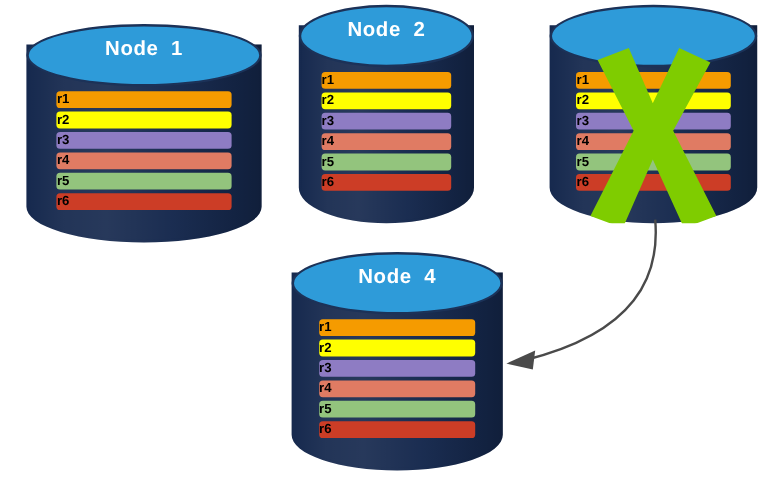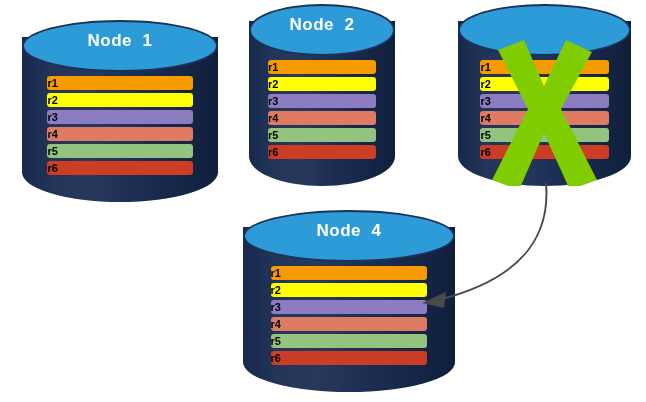--- a/index.html
+++ b/index.html
@@ -93,21 +93,21 @@
     font-size: 11px;
     line-height: 14px;
     text-align: left;
     box-sizing: border-box;
   }
 
   
   #node-1 { left: 22px;  top: 20px;   width: 196px; height: 182px; }
   #node-2 { left: 249px; top: 4px;   width: 146px; height: 182px; }
   #node-3 { left: 458px; top: 4px;   width: 173px; height: 182px; }
-  #node-4 { left: 243px; top: 210px; width: 212px; height: 182px; }
+  #node-4 { left: 243px; top: 210px; width: 176px; height: 182px; }
 
   
   #failure-x {
     position: absolute;
     left: 458px;
     top: 4px;
     width: 173px;
     height: 182px;
     z-index: 6;
     pointer-events: none;

